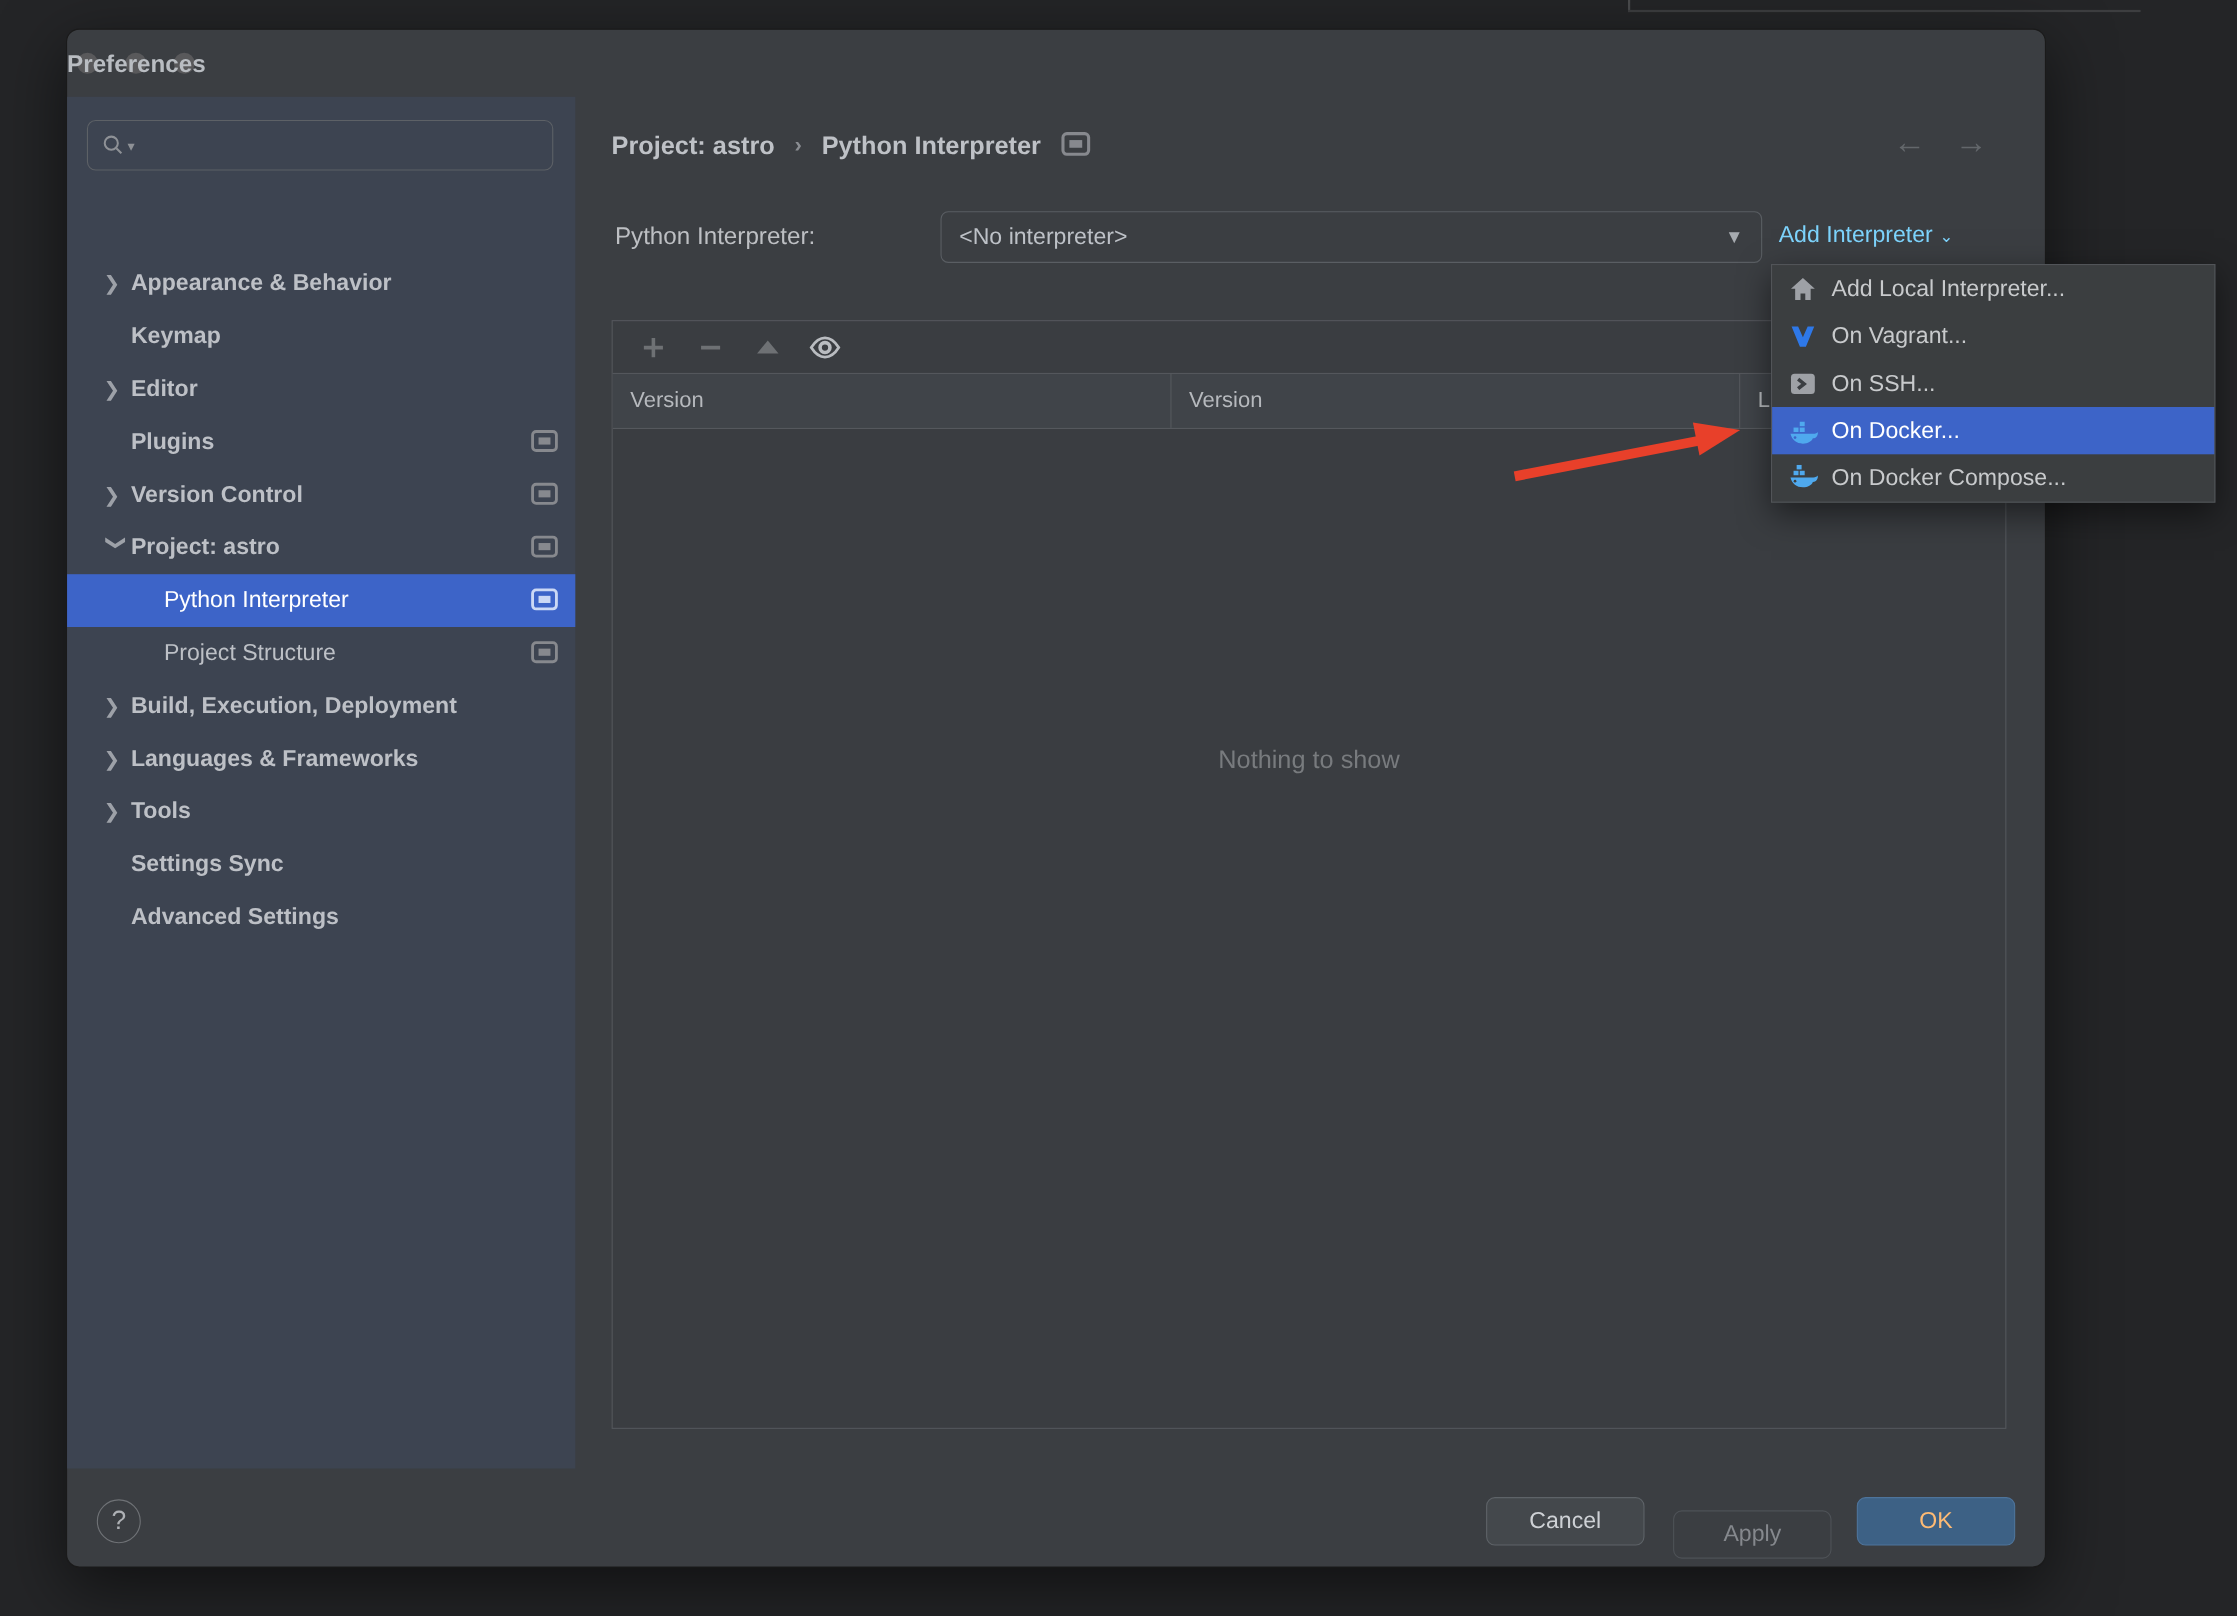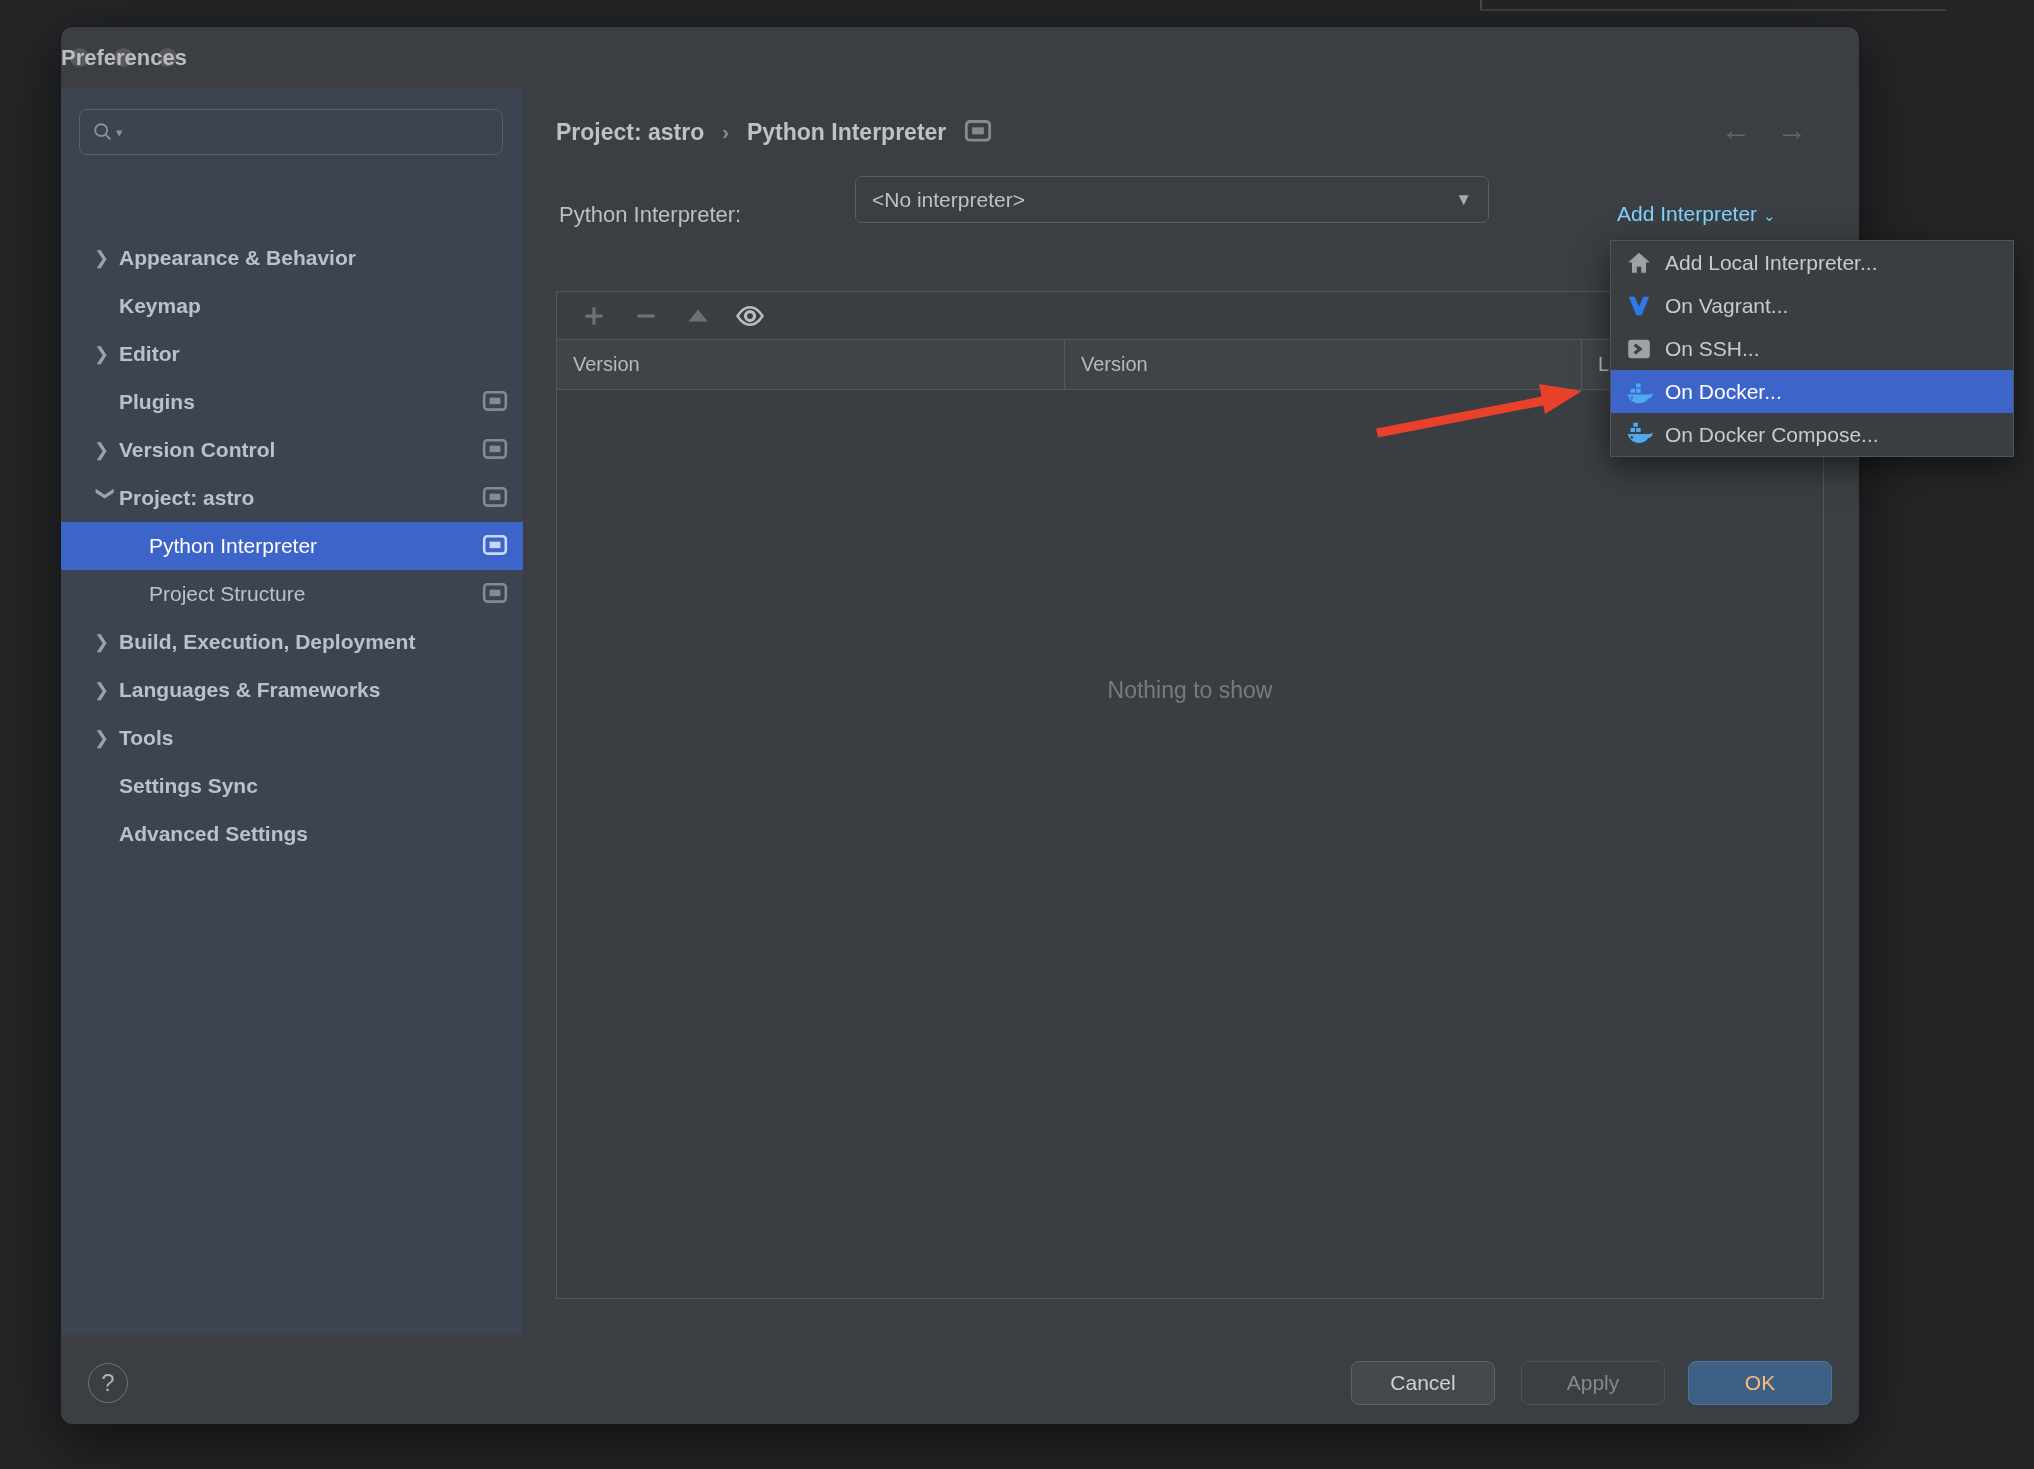--- a/index.html
+++ b/index.html
@@ -42,21 +42,21 @@
   #breadcrumb{position:absolute;left:495px;top:88px;height:34px;display:flex;align-items:center;
               font-size:23px;font-weight:bold;color:#bec1c6;}
   #breadcrumb .sep{margin:0 18px;color:#8a8d92;font-size:20px;}
   #breadcrumb .mon2{width:28px;height:26px;color:#87898e;margin-left:18px;}
   .nav-arrow{position:absolute;top:86px;font-size:30px;color:#63676b;}
   #nav-back{left:1660px;}
   #nav-forward{left:1716px;}
 
   
   #interp-label{position:absolute;left:498px;top:175px;font-size:22px;color:#bdbfc3;}
-  #interp-combo{position:absolute;left:794px;top:149px;width:634px;height:47px;background:#3b3e42;
+  #interp-combo{position:absolute;left:794px;top:165px;width:747px;height:47px;background:#3b3e42;
                 border:1.5px solid #5a5e63;border-radius:7px;display:flex;align-items:center;
                 padding:0 16px;font-size:21px;color:#bdc1c7;}
   #interp-combo .dd{margin-left:auto;color:#a7abb0;font-size:17px;}
   #add-interp{position:absolute;left:1556px;top:175px;font-size:21px;color:#7dd3fc;cursor:pointer;}
   #add-interp .dd{font-size:15px;margin-left:6px;}
 
   
   #pkg-panel{position:absolute;left:495px;top:264px;width:1268px;height:1008px;
              border:1.5px solid #54575c;background:#3a3d41;}
   #pkg-toolbar{position:absolute;left:0;top:0;width:100%;height:48px;border-bottom:1.5px solid #54575c;
@@ -80,21 +80,21 @@
   #arrow-svg{position:absolute;left:0;top:0;width:2034px;height:1469px;pointer-events:none;z-index:60;}
 
   
   #footer{position:absolute;left:0;top:1307px;width:100%;height:92px;}
   #help-btn{position:absolute;left:27px;top:29px;width:40px;height:40px;border-radius:50%;
             border:1.5px solid #6f7276;color:#aeb1b5;font-size:24px;display:flex;
             align-items:center;justify-content:center;}
   .btn{position:absolute;top:27px;width:144px;height:44px;border-radius:8px;font-size:21px;
        display:flex;align-items:center;justify-content:center;cursor:pointer;}
   #btn-cancel{left:1290px;background:#44484c;border:1.5px solid #5e6368;color:#ced1d5;}
-  #btn-apply{left:1460px;background:transparent;border:1.5px solid #4e5257;color:#85888d;}
+  #btn-apply{left:1460px;background:transparent;border:1.5px solid #4e5257;color:#85888d;margin-top:12px;}
   #btn-ok{left:1627px;background:#3d6185;border:1.5px solid #4e749b;color:#fdba74;}
 </style>
 </head>
 <body>
 
 <div id="stage">
   <div class="bg-vline"></div>
   <div class="bg-hline"></div>
 
   <div id="win">

